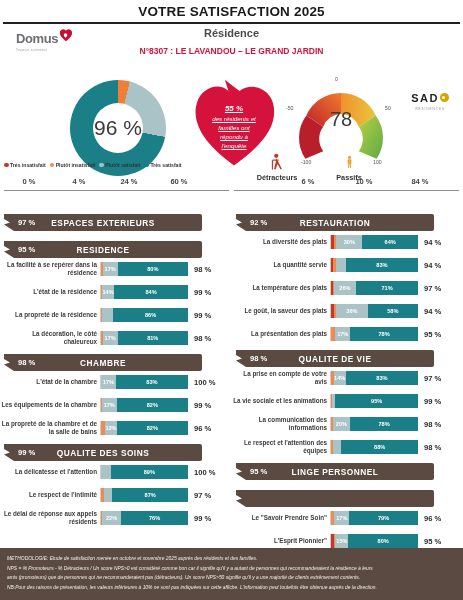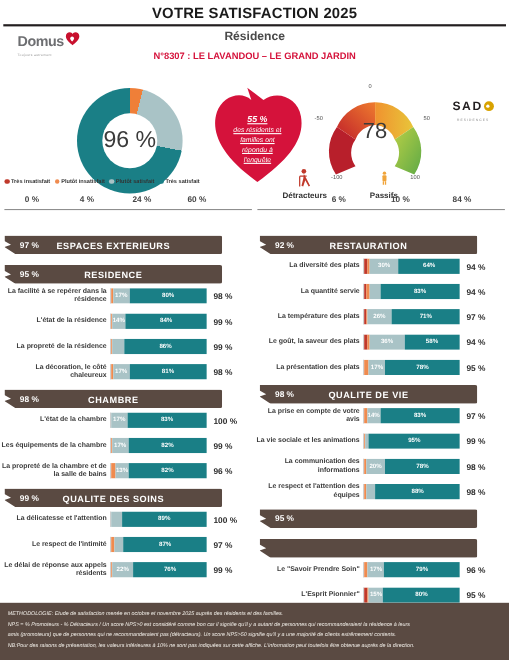--- a/index.html
+++ b/index.html
@@ -570,20 +570,21 @@
             <div class="seg s3" style="width: 88%;">88%</div>
           </div>
           <div class="tot">98 %</div>
         </div>
       </div>
     </div>
     <div style="margin-bottom: 10px;">
       <div class="sect">
         <div class="ribbon"></div>
         <div class="pct">95 %</div>
+        <div class="nm">LINGE PERSONNEL</div>
       </div>
     </div>
     <div style="margin-bottom: 6px;">
       <div class="sect">
         <div class="ribbon"></div>
         <div class="pct"></div>
       </div>
       <div class="rows">
         <div class="row">
           <div class="lab">Le "Savoir Prendre Soin"</div>

